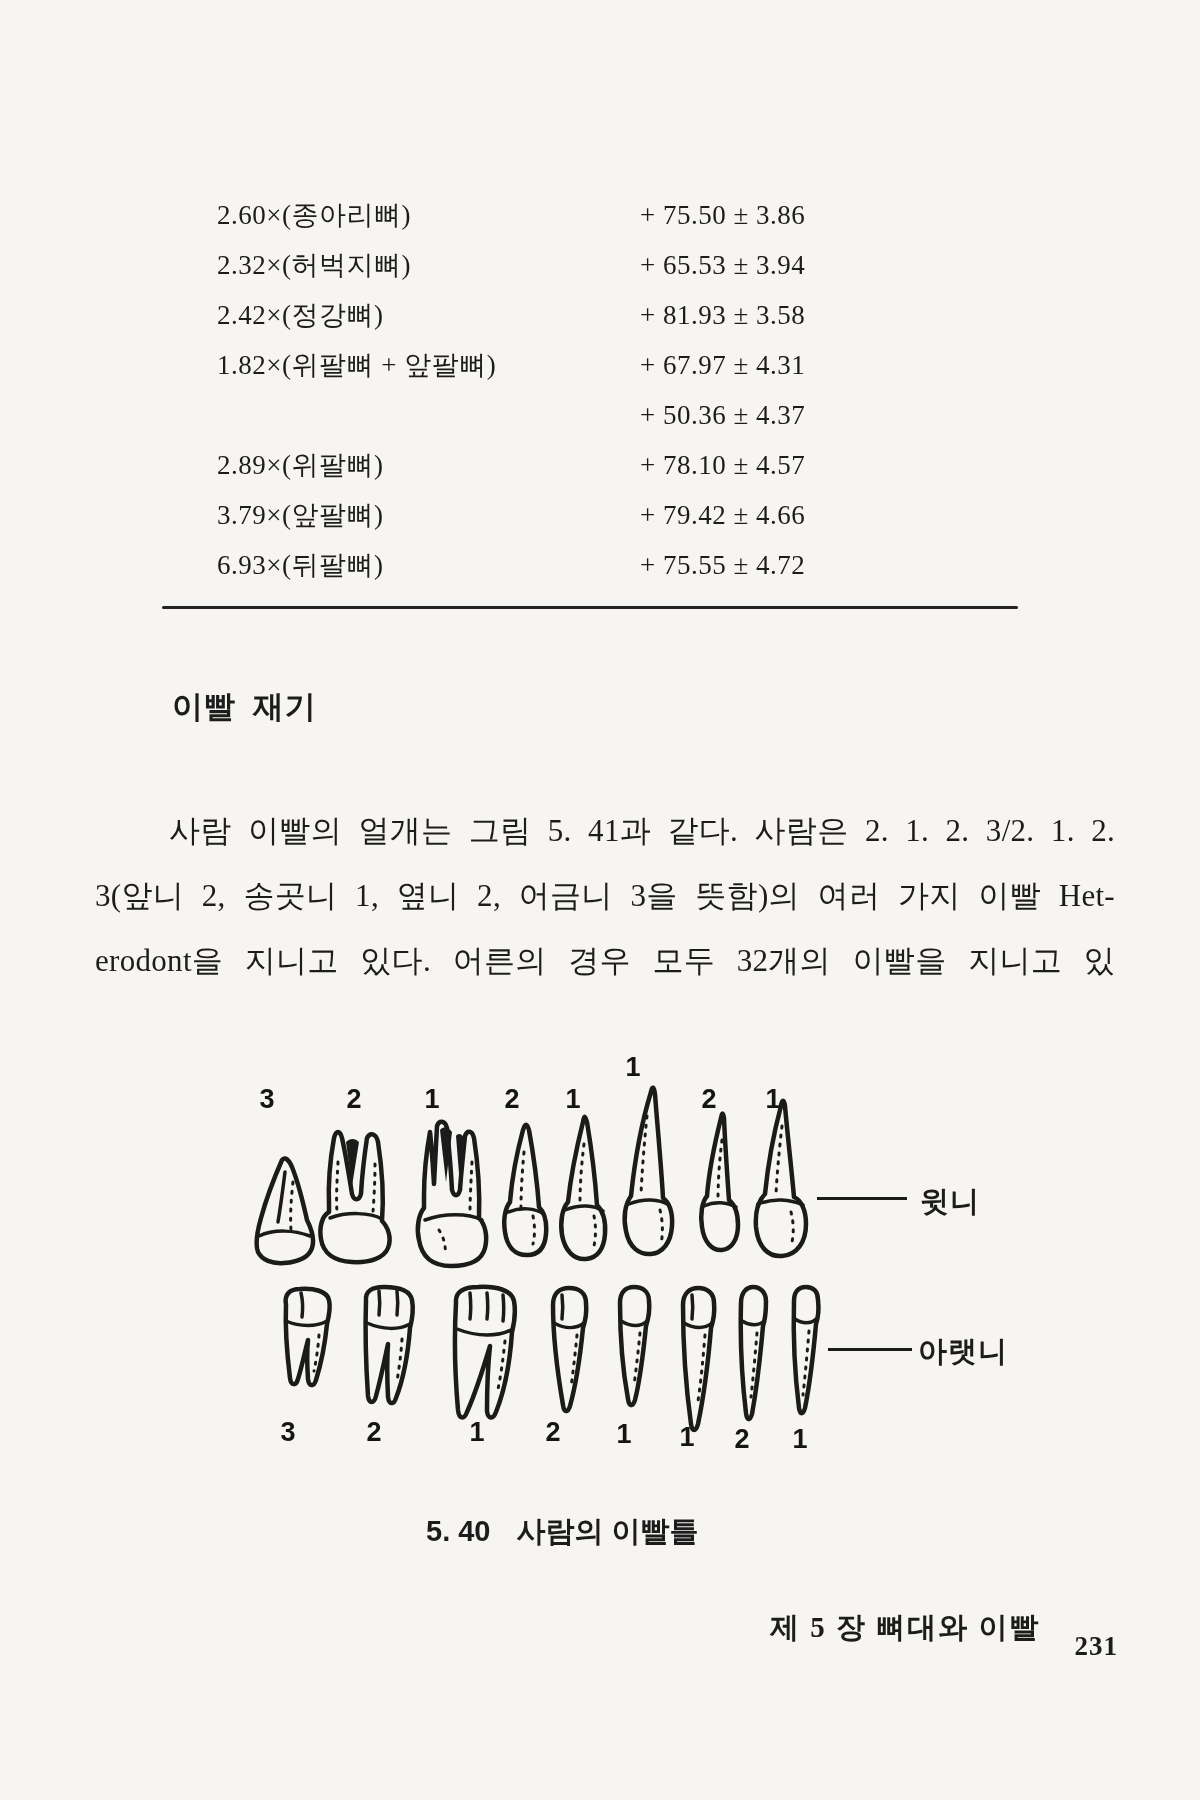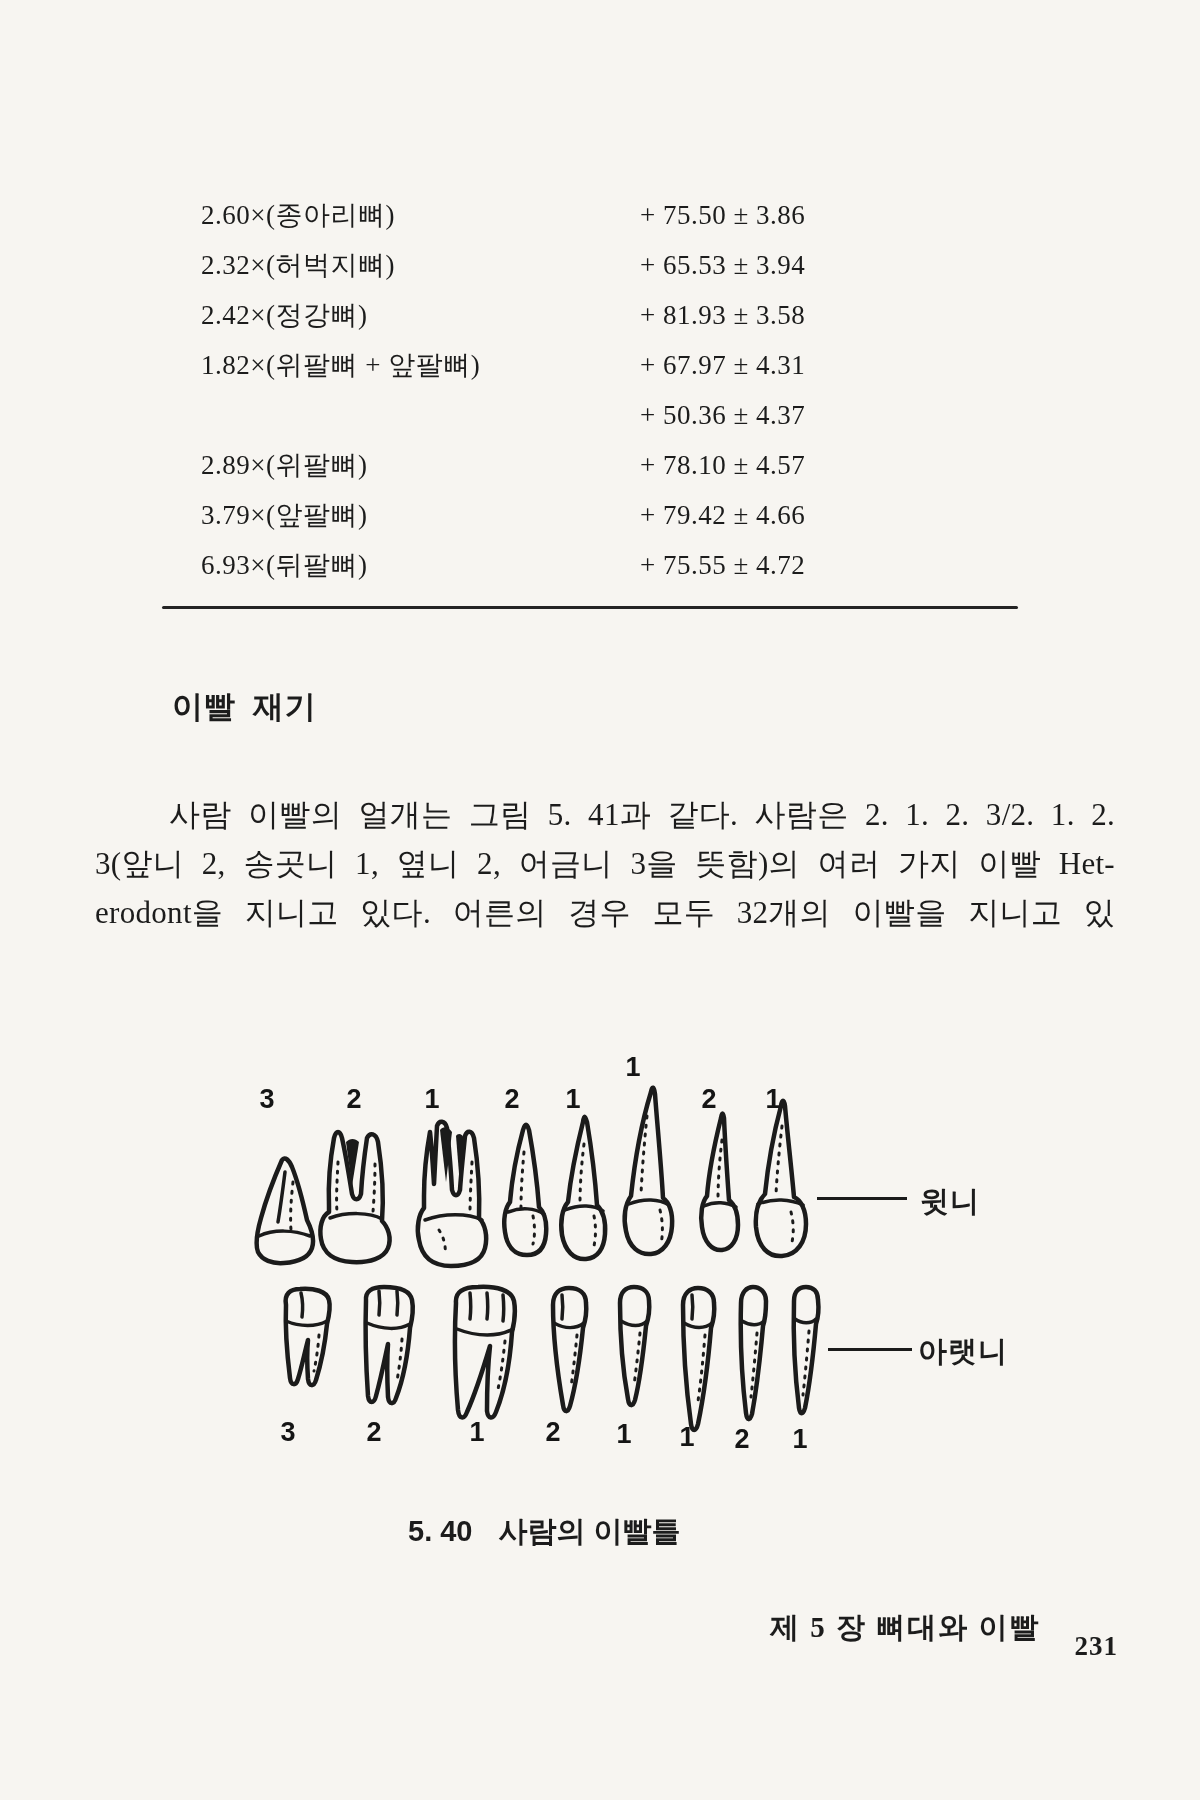--- a/index.html
+++ b/index.html
@@ -8,39 +8,39 @@
     width:1200px;height:1800px;
     margin:0 auto;
     background:#f7f5f1;
     color:#1c1c1c;
     font-family:"Liberation Serif","DejaVu Serif",serif;
     overflow:hidden;
   }
   
   .ftable{position:absolute;left:162px;top:190px;width:856px;}
   .frow{position:relative;height:50px;line-height:50px;font-size:27px;letter-spacing:.5px;}
-  .frow .formula{position:absolute;left:39px;white-space:nowrap;}
+  .frow .formula{position:absolute;left:55px;white-space:nowrap;}
   .frow .fvalue{position:absolute;left:478px;white-space:nowrap;}
   .hrule{position:absolute;left:162px;top:606px;width:856px;height:3px;background:#242424;border-radius:2px;}
   
   .sec-heading{position:absolute;left:172px;top:686px;font-size:31px;font-weight:600;word-spacing:8px;letter-spacing:1px;}
   .para{position:absolute;left:95px;top:790px;width:1020px;font-size:31px;}
-  .pline{height:49px;line-height:49px;white-space:nowrap;text-align:justify;text-align-last:justify;letter-spacing:.3px;}
+  .pline{height:49px;line-height:49px;white-space:nowrap;text-align:justify;text-align-last:justify;letter-spacing:.3px;margin-top:16px;}
   .pline.indent{text-indent:74px;}
   .pline.last{text-align-last:left;}
   
   .tooth-num{position:absolute;transform:translateX(-50%);font-family:"Liberation Sans","DejaVu Sans",sans-serif;font-weight:700;font-size:27px;color:#151515;}
   .teeth-svg{position:absolute;}
   .tooth-outline{fill:#f7f5f1;stroke:#1b1b1b;stroke-width:4.5;stroke-linejoin:round;stroke-linecap:round;}
   .tooth-line{fill:none;stroke:#1b1b1b;stroke-width:3.5;stroke-linecap:round;}
   .tooth-dots{fill:none;stroke:#1b1b1b;stroke-width:3;stroke-dasharray:2 7;stroke-linecap:round;}
   .tooth-notch{fill:#1b1b1b;stroke:none;}
   .leader{position:absolute;height:3px;background:#1b1b1b;}
   .row-label{position:absolute;font-family:"Liberation Sans","DejaVu Sans",sans-serif;font-weight:700;font-size:29px;letter-spacing:1px;}
-  .fig-caption{position:absolute;left:408px;top:1512px;font-family:"Liberation Sans","DejaVu Sans",sans-serif;font-weight:700;font-size:29px;}
+  .fig-caption{position:absolute;left:426px;top:1512px;font-family:"Liberation Sans","DejaVu Sans",sans-serif;font-weight:700;font-size:29px;}
   .fig-caption .cap-text{margin-left:26px;}
   
   .footer{position:absolute;left:770px;top:1608px;font-size:29px;font-weight:700;letter-spacing:2px;white-space:nowrap;}
   .footer .pgnum{font-size:27px;font-weight:700;margin-left:34px;position:relative;top:18px;letter-spacing:1px;}
 </style>
 </head>
 <body>
 
 <div class="page">
 

